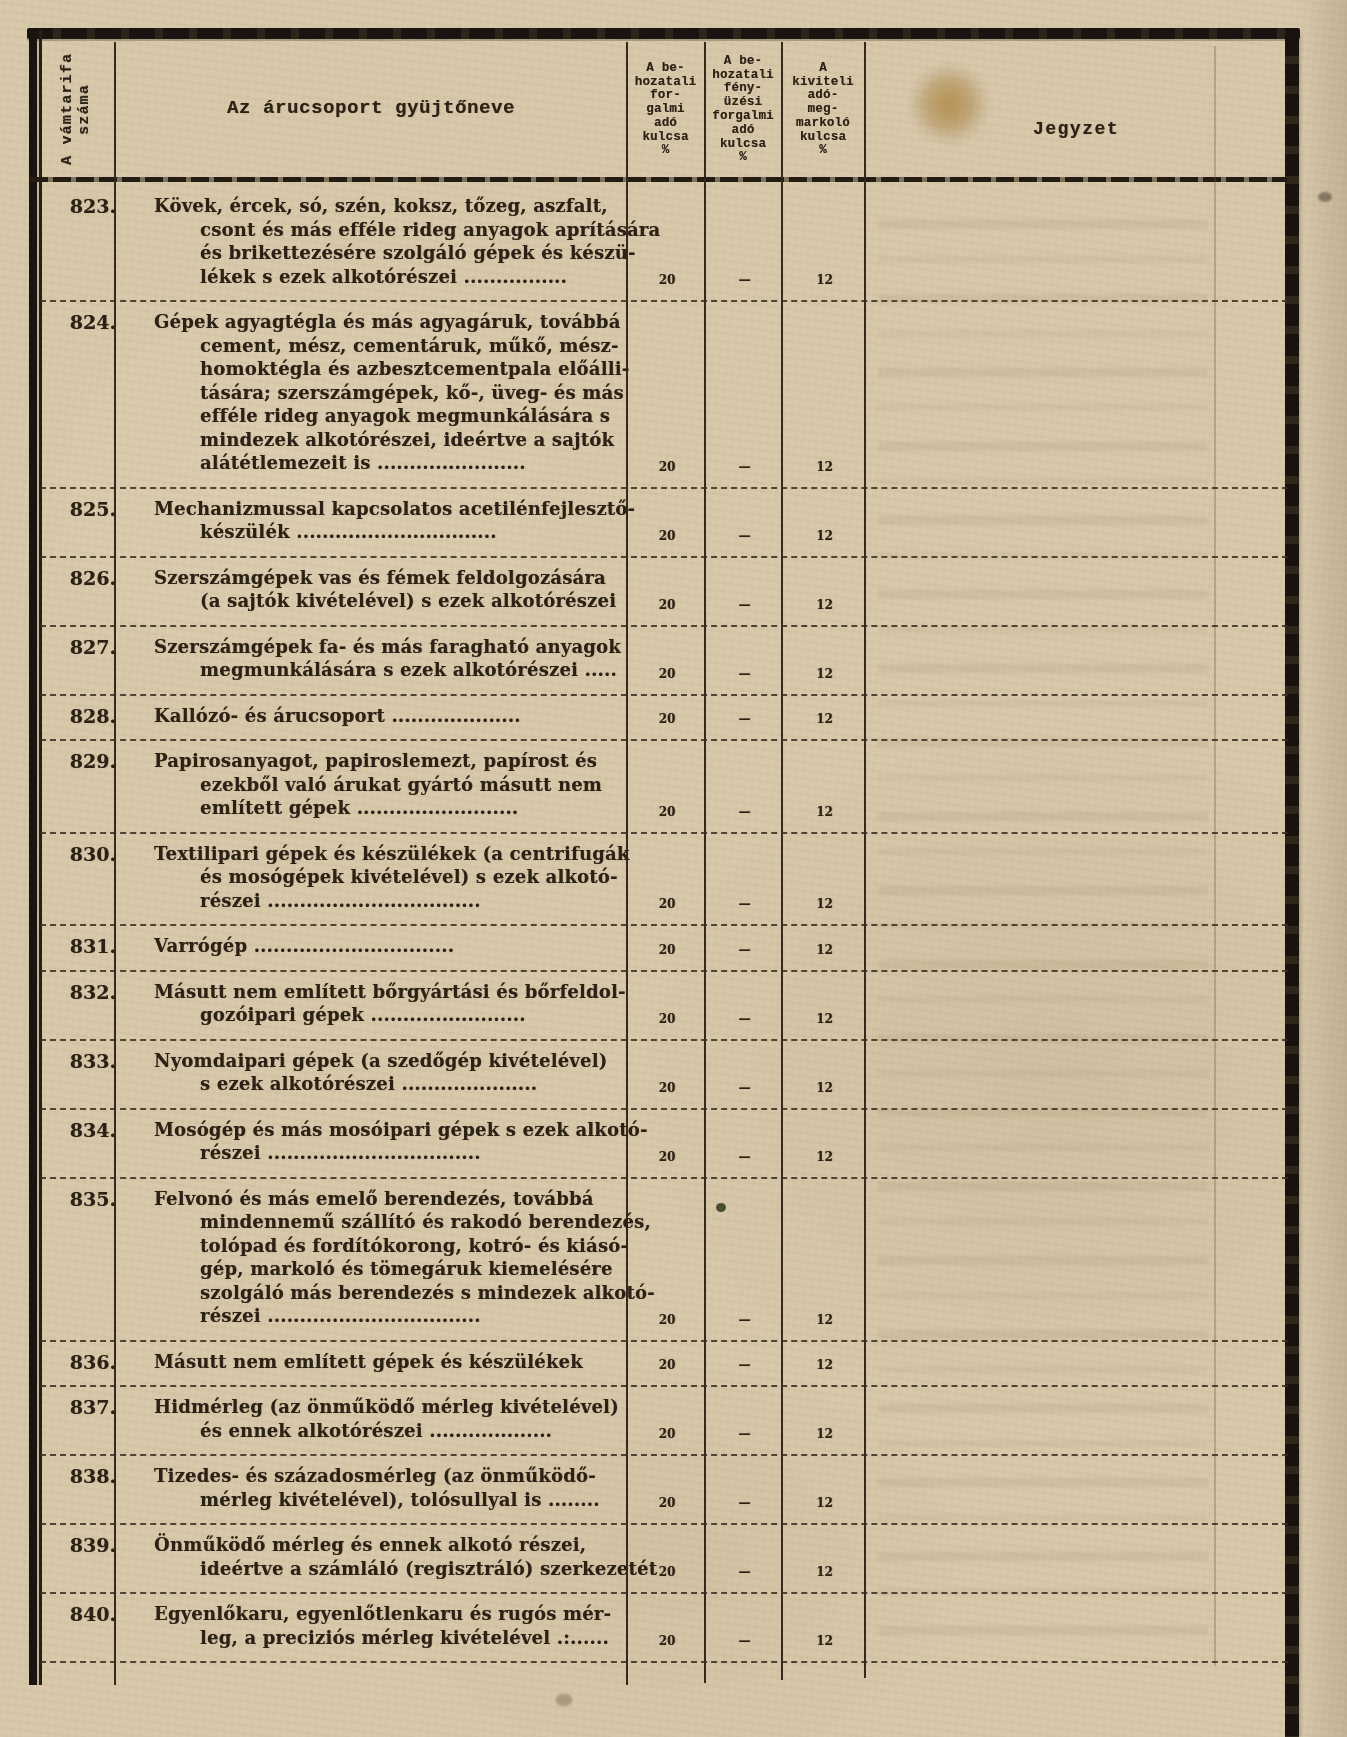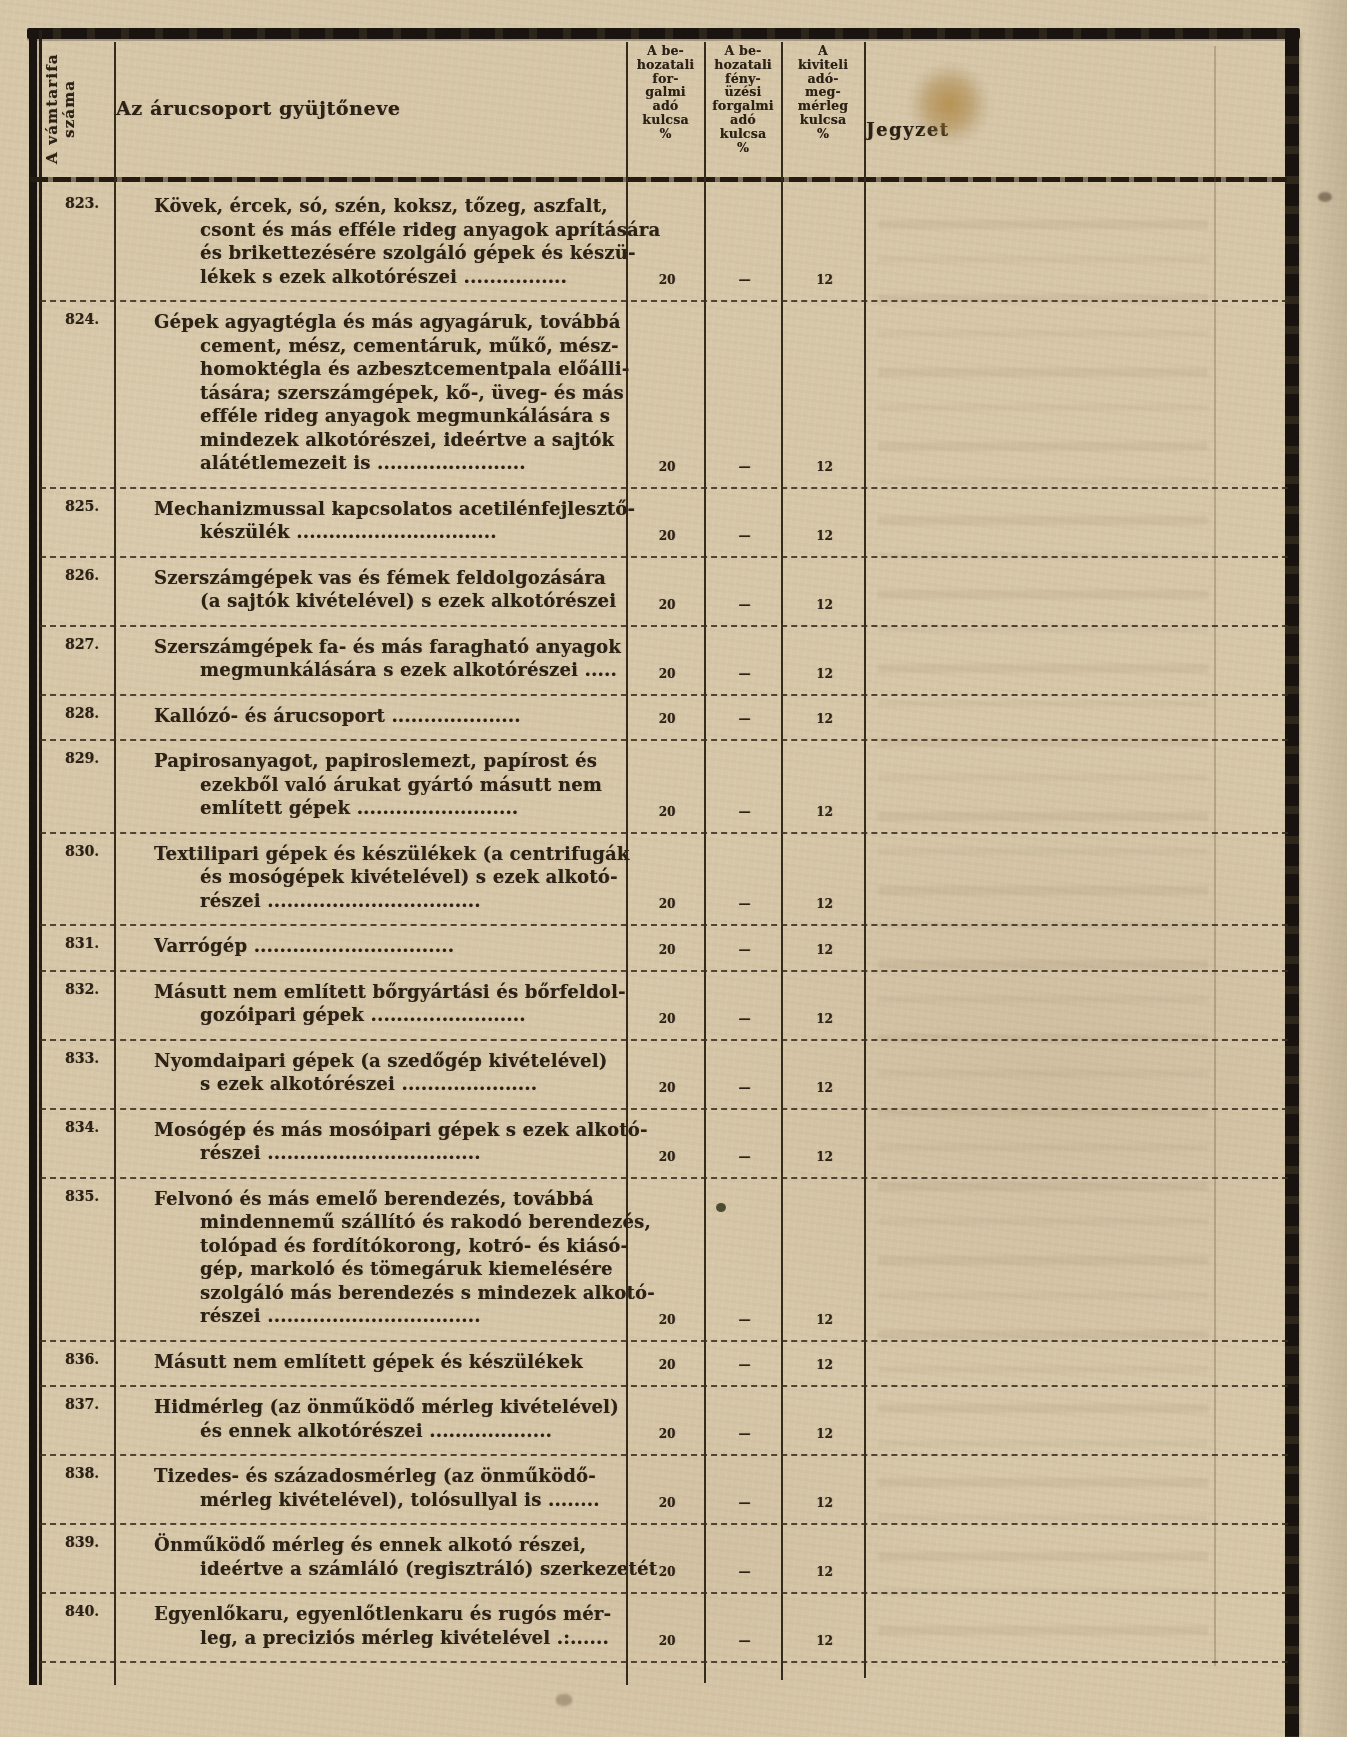--- a/index.html
+++ b/index.html
@@ -32,42 +32,42 @@
     background:repeating-linear-gradient(90deg,#241c12 0 18px, rgba(36,28,18,.5) 18px 23px);}
   
   .vsep{position:absolute;top:42px;width:2px;background:#342a1c;}
   .vsep.s-num{left:114px;height:1643px;}
   .vsep.s-c1{left:626px;height:1643px;}
   .vsep.s-c2{left:704px;height:1641px;}
   .vsep.s-c3{left:781px;height:1638px;}
   .vsep.s-note{left:864px;height:1636px;}
   .vsep.ghost{left:1214px;top:46px;height:1620px;background:rgba(110,90,62,.32);}
   
-  .hcell{position:absolute;display:flex;align-items:center;
-    text-align:center;font-weight:700;}
+  .hcell{position:absolute;display:flex;align-items:center;justify-content:center;
+    text-align:center;font-weight:700;font-family:Liberation Mono, monospace;}
   .h-num{left:44px;top:42px;width:70px;height:134px;}
   .h-num-inner{writing-mode:vertical-rl;transform:rotate(180deg);
     font-size:15px;line-height:17px;letter-spacing:1.2px;width:40px;
     text-shadow:.4px .4px .7px rgba(43,33,21,.5);}
   .h-goods{left:116px;top:40px;width:510px;height:136px;font-size:19px;letter-spacing:.6px;
     text-shadow:.4px .4px .8px rgba(43,33,21,.55);}
   .h-small{flex-direction:column;top:44px;height:132px;font-size:12.5px;line-height:13.8px;
     letter-spacing:.2px;text-shadow:.3px .3px .6px rgba(43,33,21,.5);}
   .h-c1{left:627px;width:77px;}
   .h-c2{left:705px;width:76px;}
   .h-c3{left:782px;width:82px;}
   .h-note{left:866px;top:40px;width:420px;height:136px;font-size:18px;letter-spacing:1.5px;
     text-shadow:.4px .4px .8px rgba(43,33,21,.55);margin-top:21px;}
   
   .tbody{position:absolute;left:40px;top:186px;width:1248px;}
   .row{display:grid;grid-template-columns:76px 512px 78px 77px 83px 1fr;
     border-bottom:2px dashed rgba(56,45,32,.85);}
   .cell{min-height:100%;}
-  .num{font-size:14px;font-weight:700;text-align:left;padding-top:9px;
-    text-shadow:.4px .4px .7px rgba(43,33,21,.5);margin-left:25px;}
+  .num{font-size:19px;font-weight:700;text-align:right;padding-top:9px;
+    text-shadow:.4px .4px .7px rgba(43,33,21,.5);}
   .desc{padding:8px 0 12px 38px;}
   .line{white-space:nowrap;font-size:18px;line-height:23.5px;font-weight:700;
     letter-spacing:.2px;text-shadow:.35px .35px .7px rgba(43,33,21,.45);}
   .line.cont{padding-left:46px;}
   .val{display:flex;align-items:flex-end;justify-content:center;
     font-size:12px;font-weight:700;padding-bottom:13px;
     text-shadow:.4px .4px .7px rgba(43,33,21,.5);}
   .note{}
   
   .ghost-text{position:absolute;left:878px;top:205px;width:330px;height:1430px;
@@ -127,21 +127,21 @@
       <div>forgalmi</div>
       <div>adó</div>
       <div>kulcsa</div>
       <div>%</div>
     </div>
   <div class="hcell h-small h-c3">
       <div>A</div>
       <div>kiviteli</div>
       <div>adó-</div>
       <div>meg-</div>
-      <div>mérleg</div>
+      <div>markoló</div>
       <div>kulcsa</div>
       <div>%</div>
     </div>
   <div class="hcell h-note">Jegyzet</div>
 
   <div class="tbody">
   <div class="row">
     <div class="cell num">823.</div>
     <div class="cell desc">
           <div class="line">Kövek, ércek, só, szén, koksz, tőzeg, aszfalt,</div>

